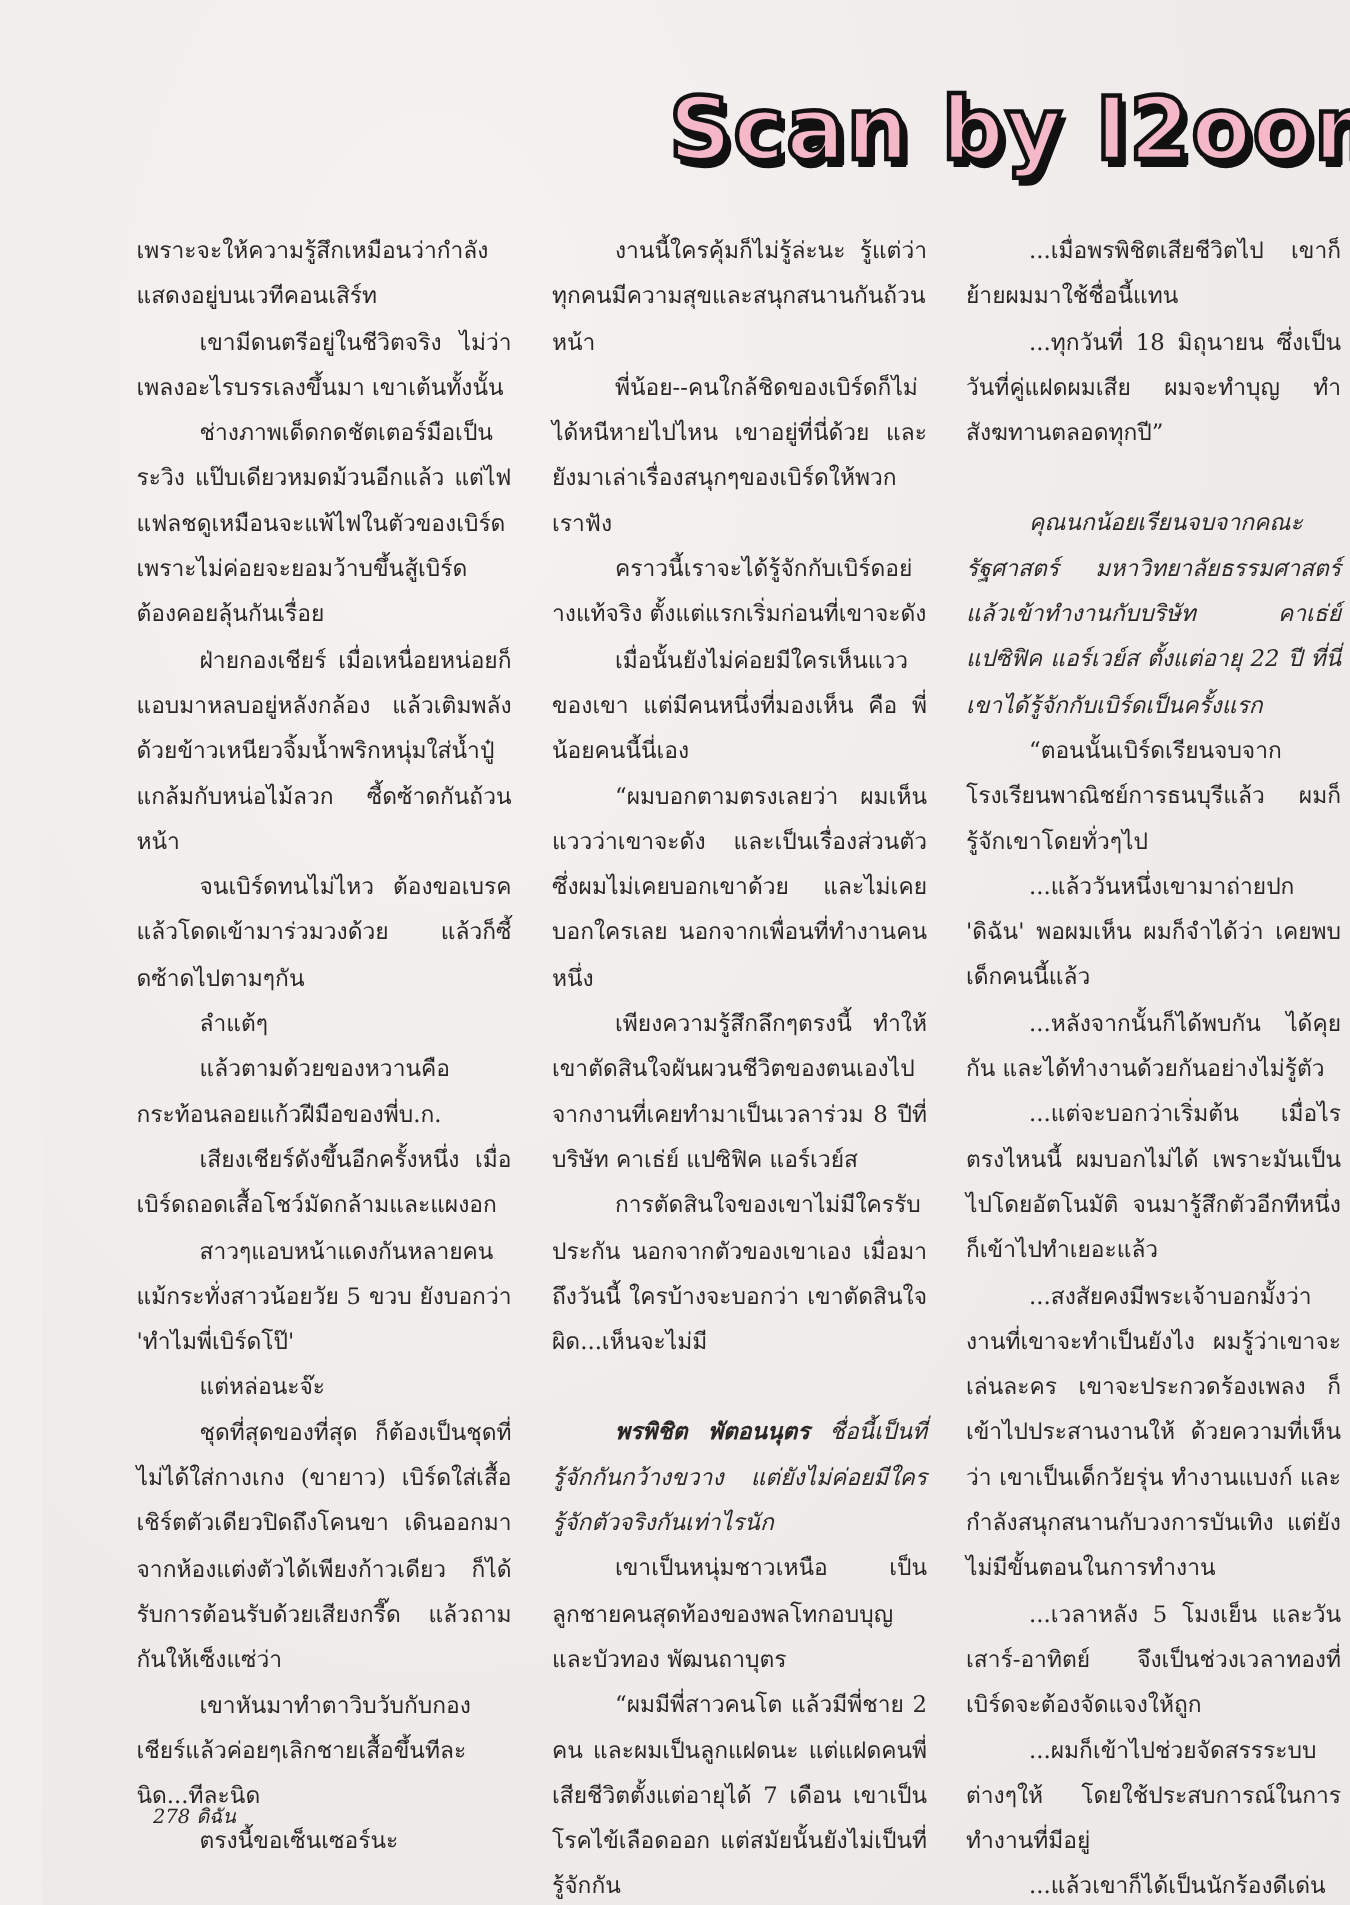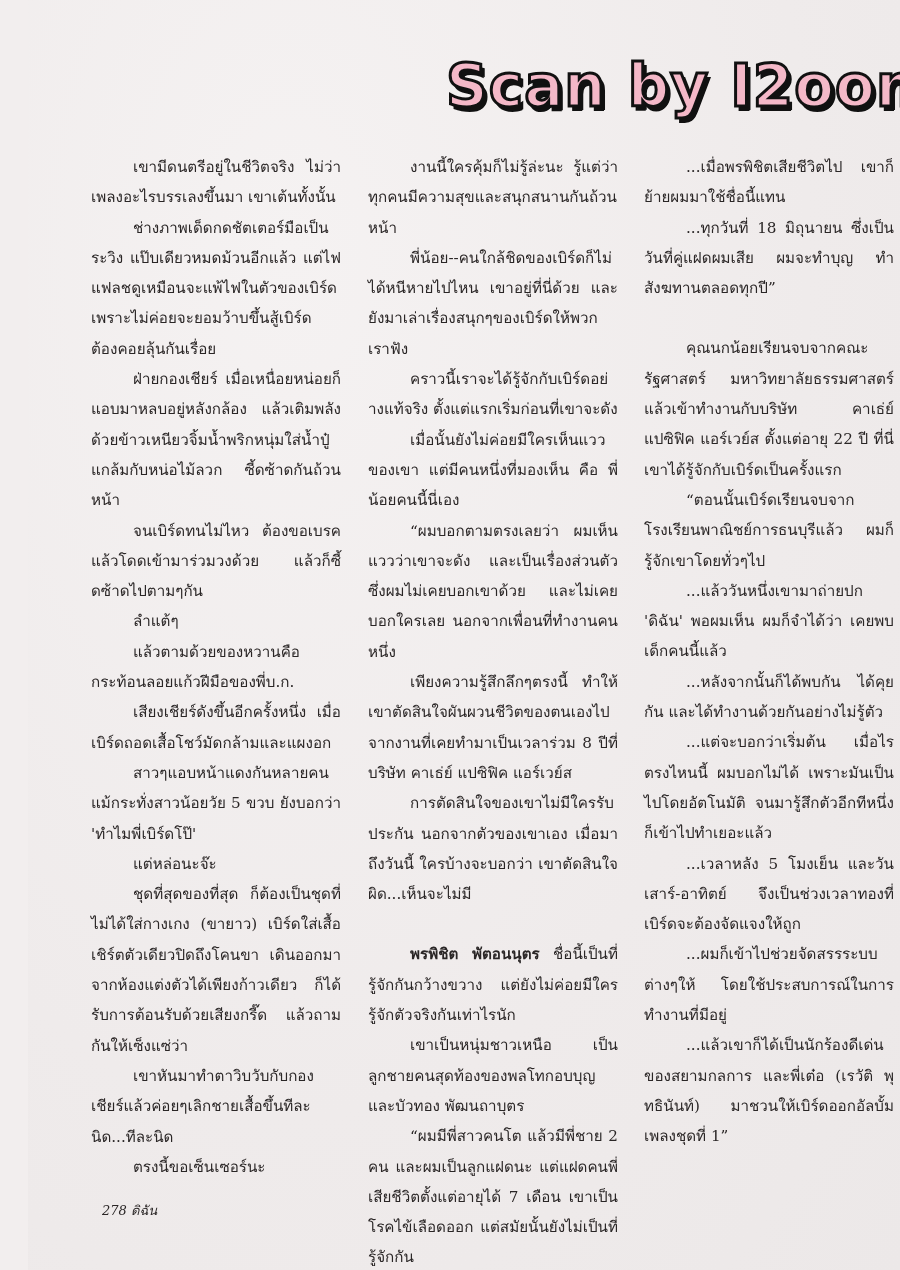--- a/index.html
+++ b/index.html
@@ -21,36 +21,37 @@
     text-shadow: 4px 4px 0 #111, 3px 5px 0 #111;
     white-space: nowrap;
   }
   .col {
     position: absolute; top: 152px; width: 250px;
     font-size: 15.2px; line-height: 30.3px;
     text-align: justify; text-align-last: left;
   }
   .col p { margin: 0; text-indent: 0; }
   .col p.ind { text-indent: 42px; }
-  .col p.gap { margin-top: 30px; }
+  .col p.gap { margin-top: 30px; font-style: italic; }
   #col1 { left: 63px; }
   #col2 { left: 340px; }
   #col3 { left: 616px; }
   .folio {
     position: absolute; left: 74px; top: 1200px;
     font-style: italic; font-size: 13px; color: #2a2626;
   }
 </style>
 </head>
 <body>
 
 <div class="page">
   <div class="watermark">Scan by I2oom</div>
 
   <div class="col" id="col1">
+      <p class=""><span>เพราะจะให้ความรู้สึกเหมือนว่ากำลังแสดงอยู่บนเวทีคอนเสิร์ท</span></p>
       <p class="ind"><span>เขามีดนตรีอยู่ในชีวิตจริง ไม่ว่าเพลงอะไรบรรเลงขึ้นมา เขาเต้นทั้งนั้น</span></p>
       <p class="ind"><span>ช่างภาพเด็ดกดชัตเตอร์มือเป็นระวิง แป๊บเดียวหมดม้วนอีกแล้ว แต่ไฟแฟลชดูเหมือนจะแพ้ไฟในตัวของเบิร์ด เพราะไม่ค่อยจะยอมว้าบขึ้นสู้เบิร์ด ต้องคอยลุ้นกันเรื่อย</span></p>
       <p class="ind"><span>ฝ่ายกองเชียร์ เมื่อเหนื่อยหน่อยก็แอบมาหลบอยู่หลังกล้อง แล้วเติมพลังด้วยข้าวเหนียวจิ้มน้ำพริกหนุ่มใส่น้ำปู๋แกล้มกับหน่อไม้ลวก ซี้ดซ้าดกันถ้วนหน้า</span></p>
       <p class="ind"><span>จนเบิร์ดทนไม่ไหว ต้องขอเบรคแล้วโดดเข้ามาร่วมวงด้วย แล้วก็ซี้ดซ้าดไปตามๆกัน</span></p>
       <p class="ind"><span>ลำแต้ๆ</span></p>
       <p class="ind"><span>แล้วตามด้วยของหวานคือกระท้อนลอยแก้วฝีมือของพี่บ.ก.</span></p>
       <p class="ind"><span>เสียงเชียร์ดังขึ้นอีกครั้งหนึ่ง เมื่อเบิร์ดถอดเสื้อโชว์มัดกล้ามและแผงอก</span></p>
       <p class="ind"><span>สาวๆแอบหน้าแดงกันหลายคน แม้กระทั่งสาวน้อยวัย 5 ขวบ ยังบอกว่า 'ทำไมพี่เบิร์ดโป๊'</span></p>
       <p class="ind"><span>แต่หล่อนะจ๊ะ</span></p>
       <p class="ind"><span>ชุดที่สุดของที่สุด ก็ต้องเป็นชุดที่ไม่ได้ใส่กางเกง (ขายาว) เบิร์ดใส่เสื้อเชิร์ตตัวเดียวปิดถึงโคนขา เดินออกมาจากห้องแต่งตัวได้เพียงก้าวเดียว ก็ได้รับการต้อนรับด้วยเสียงกรี๊ด แล้วถามกันให้เซ็งแซ่ว่า</span></p>
@@ -70,20 +71,21 @@
       <p class="ind"><span>“ผมมีพี่สาวคนโต แล้วมีพี่ชาย 2 คน และผมเป็นลูกแฝดนะ แต่แฝดคนพี่เสียชีวิตตั้งแต่อายุได้ 7 เดือน เขาเป็นโรคไข้เลือดออก แต่สมัยนั้นยังไม่เป็นที่รู้จักกัน</span></p>
     </div>
   <div class="col" id="col3">
       <p class="ind"><span>...เมื่อพรพิชิตเสียชีวิตไป เขาก็ย้ายผมมาใช้ชื่อนี้แทน</span></p>
       <p class="ind"><span>...ทุกวันที่ 18 มิถุนายน ซึ่งเป็นวันที่คู่แฝดผมเสีย ผมจะทำบุญ ทำสังฆทานตลอดทุกปี”</span></p>
       <p class="ind gap"><span>คุณนกน้อยเรียนจบจากคณะรัฐศาสตร์ มหาวิทยาลัยธรรมศาสตร์ แล้วเข้าทำงานกับบริษัท คาเธ่ย์ แปซิฟิค แอร์เวย์ส ตั้งแต่อายุ 22 ปี ที่นี่เขาได้รู้จักกับเบิร์ดเป็นครั้งแรก</span></p>
       <p class="ind"><span>“ตอนนั้นเบิร์ดเรียนจบจากโรงเรียนพาณิชย์การธนบุรีแล้ว ผมก็รู้จักเขาโดยทั่วๆไป</span></p>
       <p class="ind"><span>...แล้ววันหนึ่งเขามาถ่ายปก 'ดิฉัน' พอผมเห็น ผมก็จำได้ว่า เคยพบเด็กคนนี้แล้ว</span></p>
       <p class="ind"><span>...หลังจากนั้นก็ได้พบกัน ได้คุยกัน และได้ทำงานด้วยกันอย่างไม่รู้ตัว</span></p>
       <p class="ind"><span>...แต่จะบอกว่าเริ่มต้น เมื่อไรตรงไหนนี้ ผมบอกไม่ได้ เพราะมันเป็นไปโดยอัตโนมัติ จนมารู้สึกตัวอีกทีหนึ่งก็เข้าไปทำเยอะแล้ว</span></p>
+      <p class="ind"><span>...สงสัยคงมีพระเจ้าบอกมั้งว่างานที่เขาจะทำเป็นยังไง ผมรู้ว่าเขาจะเล่นละคร เขาจะประกวดร้องเพลง ก็เข้าไปประสานงานให้ ด้วยความที่เห็นว่า เขาเป็นเด็กวัยรุ่น ทำงานแบงก์ และกำลังสนุกสนานกับวงการบันเทิง แต่ยังไม่มีขั้นตอนในการทำงาน</span></p>
       <p class="ind"><span>...เวลาหลัง 5 โมงเย็น และวันเสาร์-อาทิตย์ จึงเป็นช่วงเวลาทองที่เบิร์ดจะต้องจัดแจงให้ถูก</span></p>
       <p class="ind"><span>...ผมก็เข้าไปช่วยจัดสรรระบบต่างๆให้ โดยใช้ประสบการณ์ในการทำงานที่มีอยู่</span></p>
       <p class="ind"><span>...แล้วเขาก็ได้เป็นนักร้องดีเด่นของสยามกลการ และพี่เต๋อ (เรวัติ พุทธินันท์) มาชวนให้เบิร์ดออกอัลบั้มเพลงชุดที่ 1”</span></p>
     </div>
 
   <div class="folio">
     <span>278</span>
     <span>ดิฉัน</span>
   </div>
 </div>

